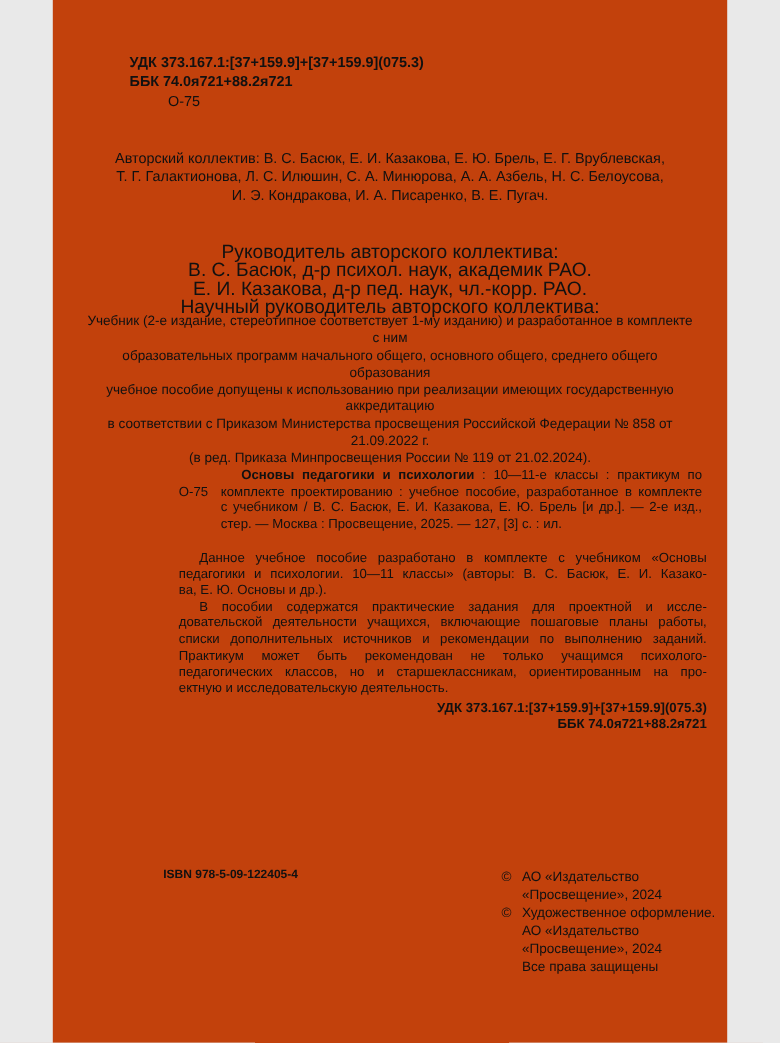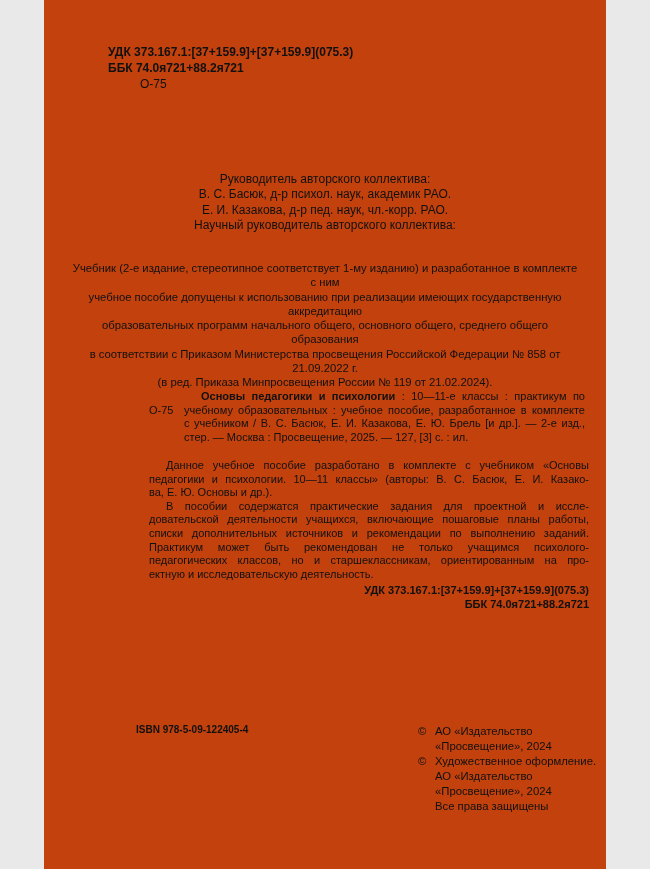--- a/index.html
+++ b/index.html
@@ -12,21 +12,21 @@
   .abs { position:absolute; }
   .b { font-weight:bold; }
   .ctr { text-align:center; }
   .j { text-align:justify; text-align-last:justify; }
   .ind { text-indent:17px; }
 
   .top { left:64px; top:44px; font-size:12px; line-height:16px; }
   .top .code { margin-left:32px; font-weight:normal; }
 
   .authors { left:25px; right:25px; top:125px; font-size:12px; line-height:15.3px; }
-  .leaders { left:25px; right:25px; top:172px; font-size:12px; line-height:15.3px; }
+  .leaders { left:25px; right:25px; top:203px; font-size:16px; line-height:15.3px; }
   .approval { left:28px; right:28px; top:261px; font-size:11.3px; line-height:14.3px; }
 
   .card { left:140px; top:390px; width:401px; font-size:11px; line-height:13.7px; }
   .card-code { left:105px; top:404px; font-size:11px; }
   .anno { left:105px; top:459px; width:440px; font-size:11px; line-height:13.6px; }
   .classif { left:105px; top:584px; width:440px; font-size:11px; line-height:13.7px; text-align:right; }
 
   .isbn-footer { left:64px; top:724px; font-size:10px;margin-left:28px; }
   .copy { left:374px; top:724px; font-size:11.3px; line-height:15px; }
   .copy .row { display:flex; }
@@ -37,41 +37,46 @@
 <body>
 
 <div class="page">
 
   <div class="abs top">
     <div class="b">УДК 373.167.1:[37+159.9]+[37+159.9](075.3)</div>
     <div class="b">ББК 74.0я721+88.2я721</div>
     <div class="code">О-75</div>
   </div>
 
+  <div class="abs authors ctr">
+    <div>Авторский коллектив: В. С. Басюк, Е. И. Казакова, Е. Ю. Брель, Е. Г. Врублевская,</div>
+    <div>Т. Г. Галактионова, Л. С. Илюшин, С. А. Минюрова, А. А. Азбель, Н. С. Белоусова,</div>
+    <div>И. Э. Кондракова, И. А. Писаренко, В. Е. Пугач.</div>
+  </div>
 
   <div class="abs leaders ctr">
     <div>Руководитель авторского коллектива:</div>
     <div>В. С. Басюк, д-р психол. наук, академик РАО.</div>
     <div>Е. И. Казакова, д-р пед. наук, чл.-корр. РАО.</div>
     <div>Научный руководитель авторского коллектива:</div>
   </div>
 
   <div class="abs approval ctr">
     <div>Учебник (2-е издание, стереотипное соответствует 1-му изданию) и разработанное в комплекте с ним</div>
+    <div>образовательных программ начального общего, основного общего, среднего общего образования</div>
     <div>учебное пособие допущены к использованию при реализации имеющих государственную аккредитацию</div>
-    <div>образовательных программ начального общего, основного общего, среднего общего образования</div>
     <div>в соответствии с Приказом Министерства просвещения Российской Федерации № 858 от 21.09.2022 г.</div>
     <div>(в ред. Приказа Минпросвещения России № 119 от 21.02.2024).</div>
   </div>
 
   <div class="abs card-code">О-75</div>
 
   <div class="abs card">
     <div class="j ind"><span class="b">Основы педагогики и психологии</span><span> : 10—11-е классы : практикум по</span></div>
-    <div class="j">учебному образовательных : учебное пособие, разработанное в комплекте</div>
+    <div class="j">комплекте проектированию : учебное пособие, разработанное в комплекте</div>
     <div class="j">с учебником / В. С. Басюк, Е. И. Казакова, Е. Ю. Брель [и др.]. — 2-е изд.,</div>
     <div>стер. — Москва : Просвещение, 2025. — 127, [3] с. : ил.</div>
   </div>
 
   <div class="abs anno">
     <div class="j ind">Данное учебное пособие разработано в комплекте с учебником «Основы</div>
     <div class="j">педагогики и психологии. 10—11 классы» (авторы: В. С. Басюк, Е. И. Казако-</div>
     <div>ва, Е. Ю. Основы и др.).</div>
     <div class="j ind">В пособии содержатся практические задания для проектной и иссле-</div>
     <div class="j">довательской деятельности учащихся, включающие пошаговые планы работы,</div>

